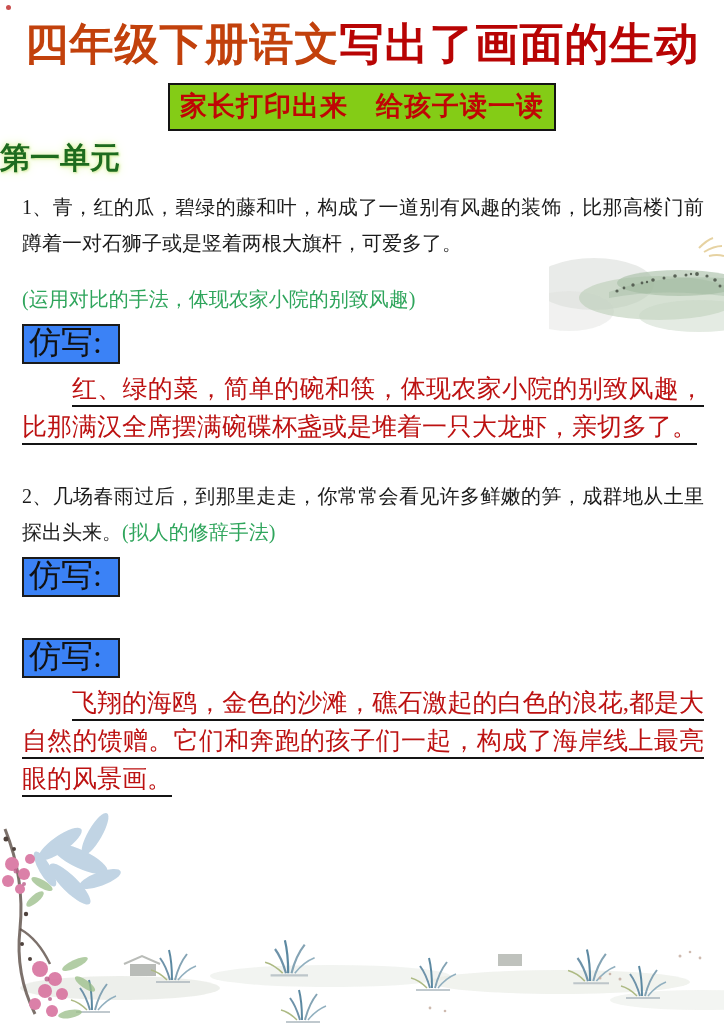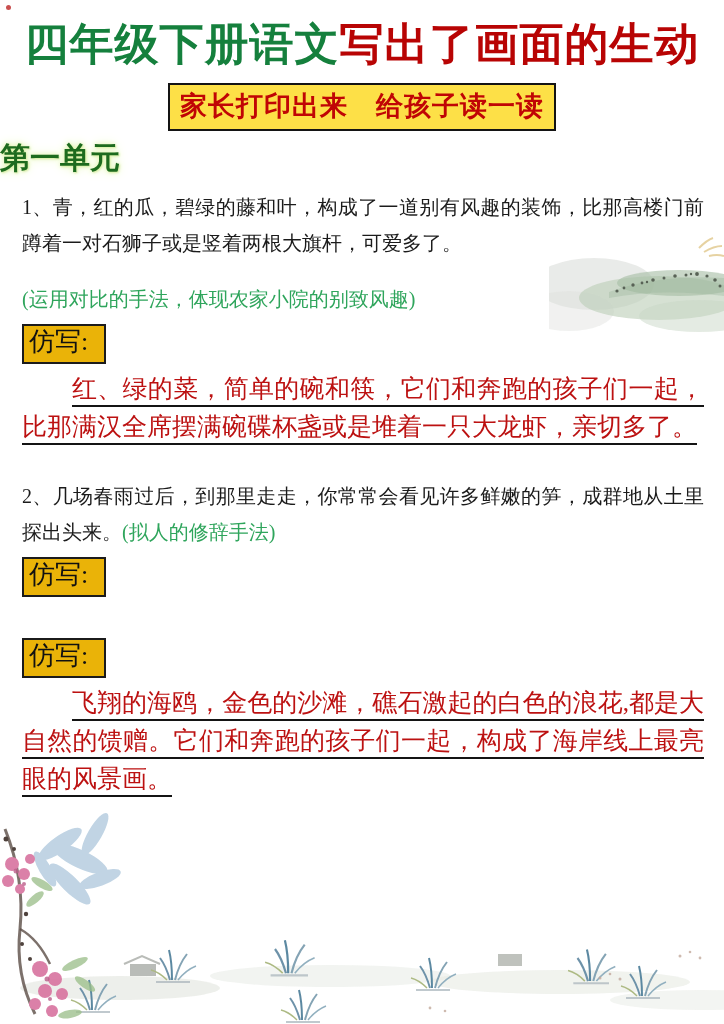--- a/index.html
+++ b/index.html
@@ -17,27 +17,27 @@
 
   .page-title{
     text-align:center;
     margin:20px 10px 0 10px;
     font-size:44px;
     font-weight:bold;
     line-height:1.15;
     letter-spacing:1px;
     white-space:nowrap;
   }
-  .title-black{color:#15803d;}
+  .title-black{color:#c2410c;}
   .title-red{color:#b80404;}
 
   .subtitle-wrap{text-align:center;margin-top:12px;}
   .subtitle-box{
     display:inline-block;
-    background:#fde047;
+    background:#84cc16;
     border:2px solid #141414;
     color:#c00505;
     font-size:27px;
     font-weight:bold;
     padding:3px 10px 5px 10px;
     letter-spacing:1px;
   }
 
   .unit-heading{
     margin-top:7px;
@@ -56,23 +56,23 @@
     line-height:36px;
     color:#1b1b1b;
     text-align:justify;
     margin:8px 0 0 0;
   }
   .note{color:#2fa55c;}
   .note-block{display:block;margin-top:20px;}
 
   .imitation-label{
     display:inline-block;
-    background:#eab308;
+    background:#3b82f6;
     border:2px solid #1b1b1b;
-    font-size:26px;
+    font-size:32px;
     color:#111111;
     padding:0px 16px 4px 5px;
     margin:7px 0 2px 0;
     line-height:32px;
   }
 
   .imitation{
     font-size:25px;
     line-height:38px;
     color:#bc1111;
@@ -222,21 +222,21 @@
   <div class="unit-heading">第一单元</div>
 
   <div class="content">
 
     <section class="section">
       <p class="para">
         <span>1、青，红的瓜，碧绿的藤和叶，构成了一道别有风趣的装饰，比那高楼门前蹲着一对石狮子或是竖着两根大旗杆，可爱多了。</span>
         <span class="note note-block">(运用对比的手法，体现农家小院的别致风趣)</span>
       </p>
       <div class="imitation-label">仿写:</div>
-      <p class="imitation">红、绿的菜，简单的碗和筷，它们和奔跑的孩子们一起，比那满汉全席摆满碗碟杯盏或是堆着一只大龙虾，亲切多了。</p>
+      <p class="imitation">红、绿的菜，简单的碗和筷，体现农家小院的别致风趣，比那满汉全席摆满碗碟杯盏或是堆着一只大龙虾，亲切多了。</p>
     </section>
 
     <section class="section">
       <p class="para">
         <span>2、几场春雨过后，到那里走走，你常常会看见许多鲜嫩的笋，成群地从土里探出头来。</span><span class="note">(拟人的修辞手法)</span>
       </p>
       <div class="imitation-label">仿写:</div>
     </section>
 
     <section class="section">

